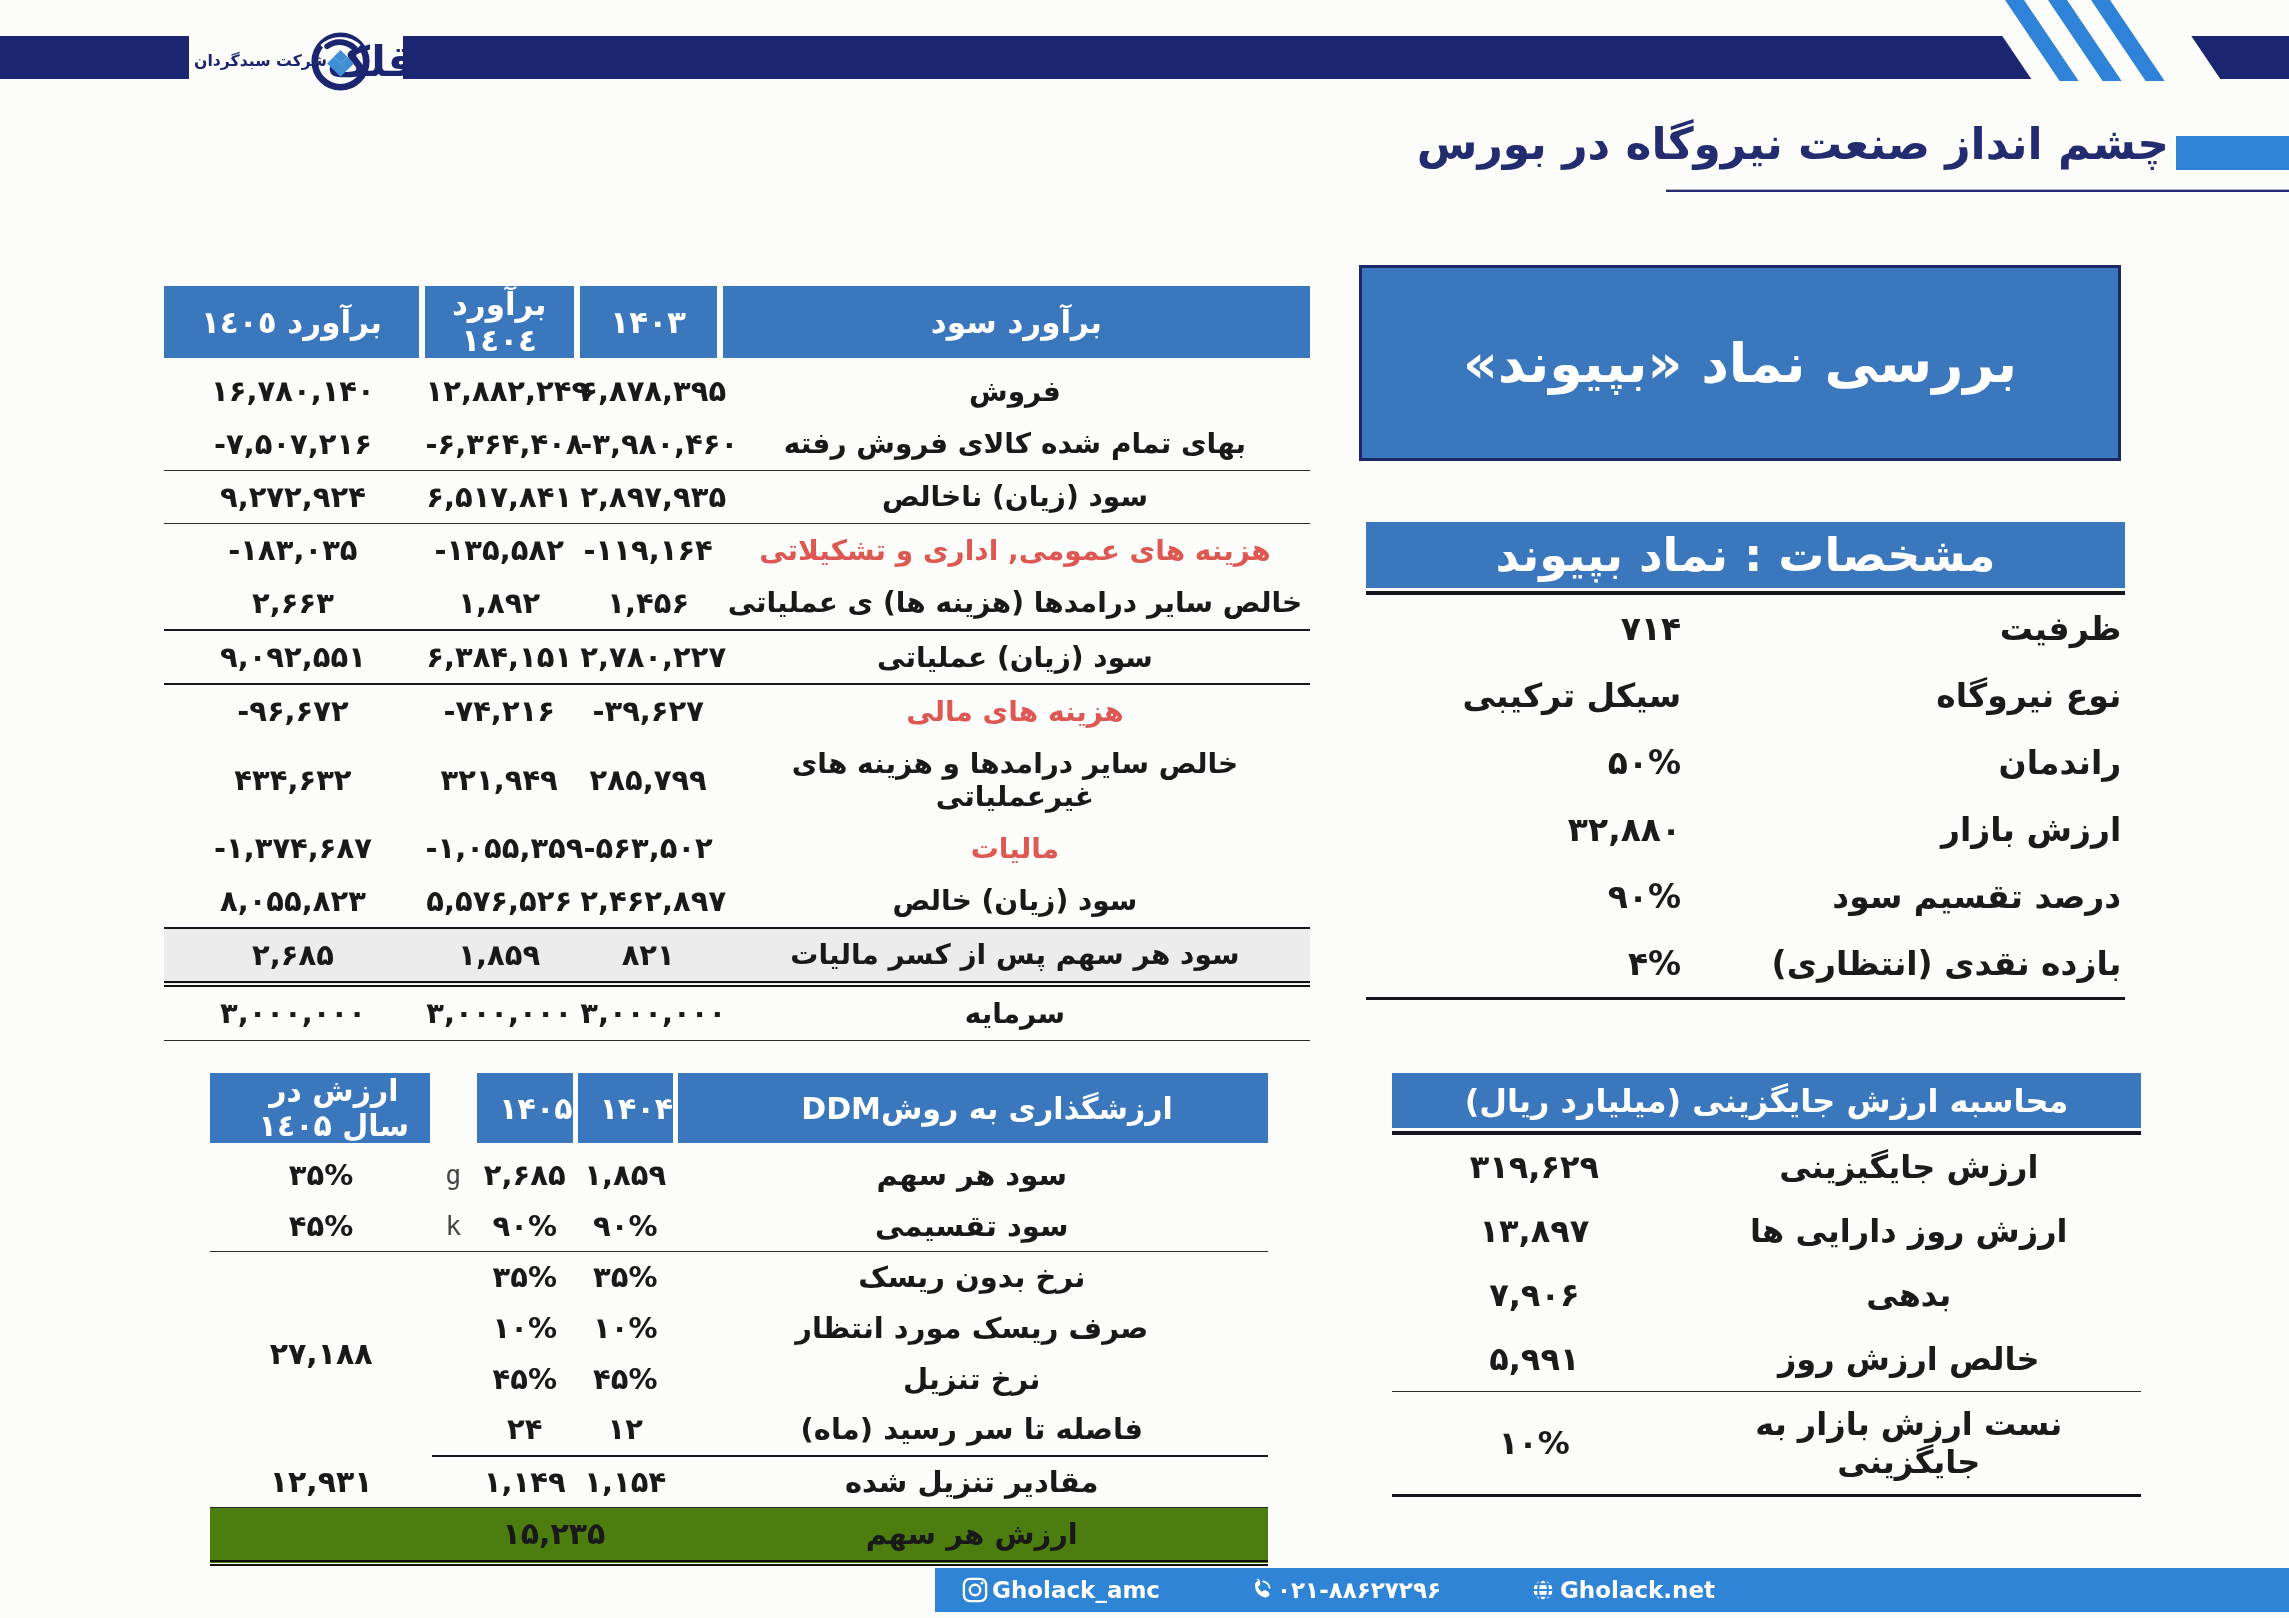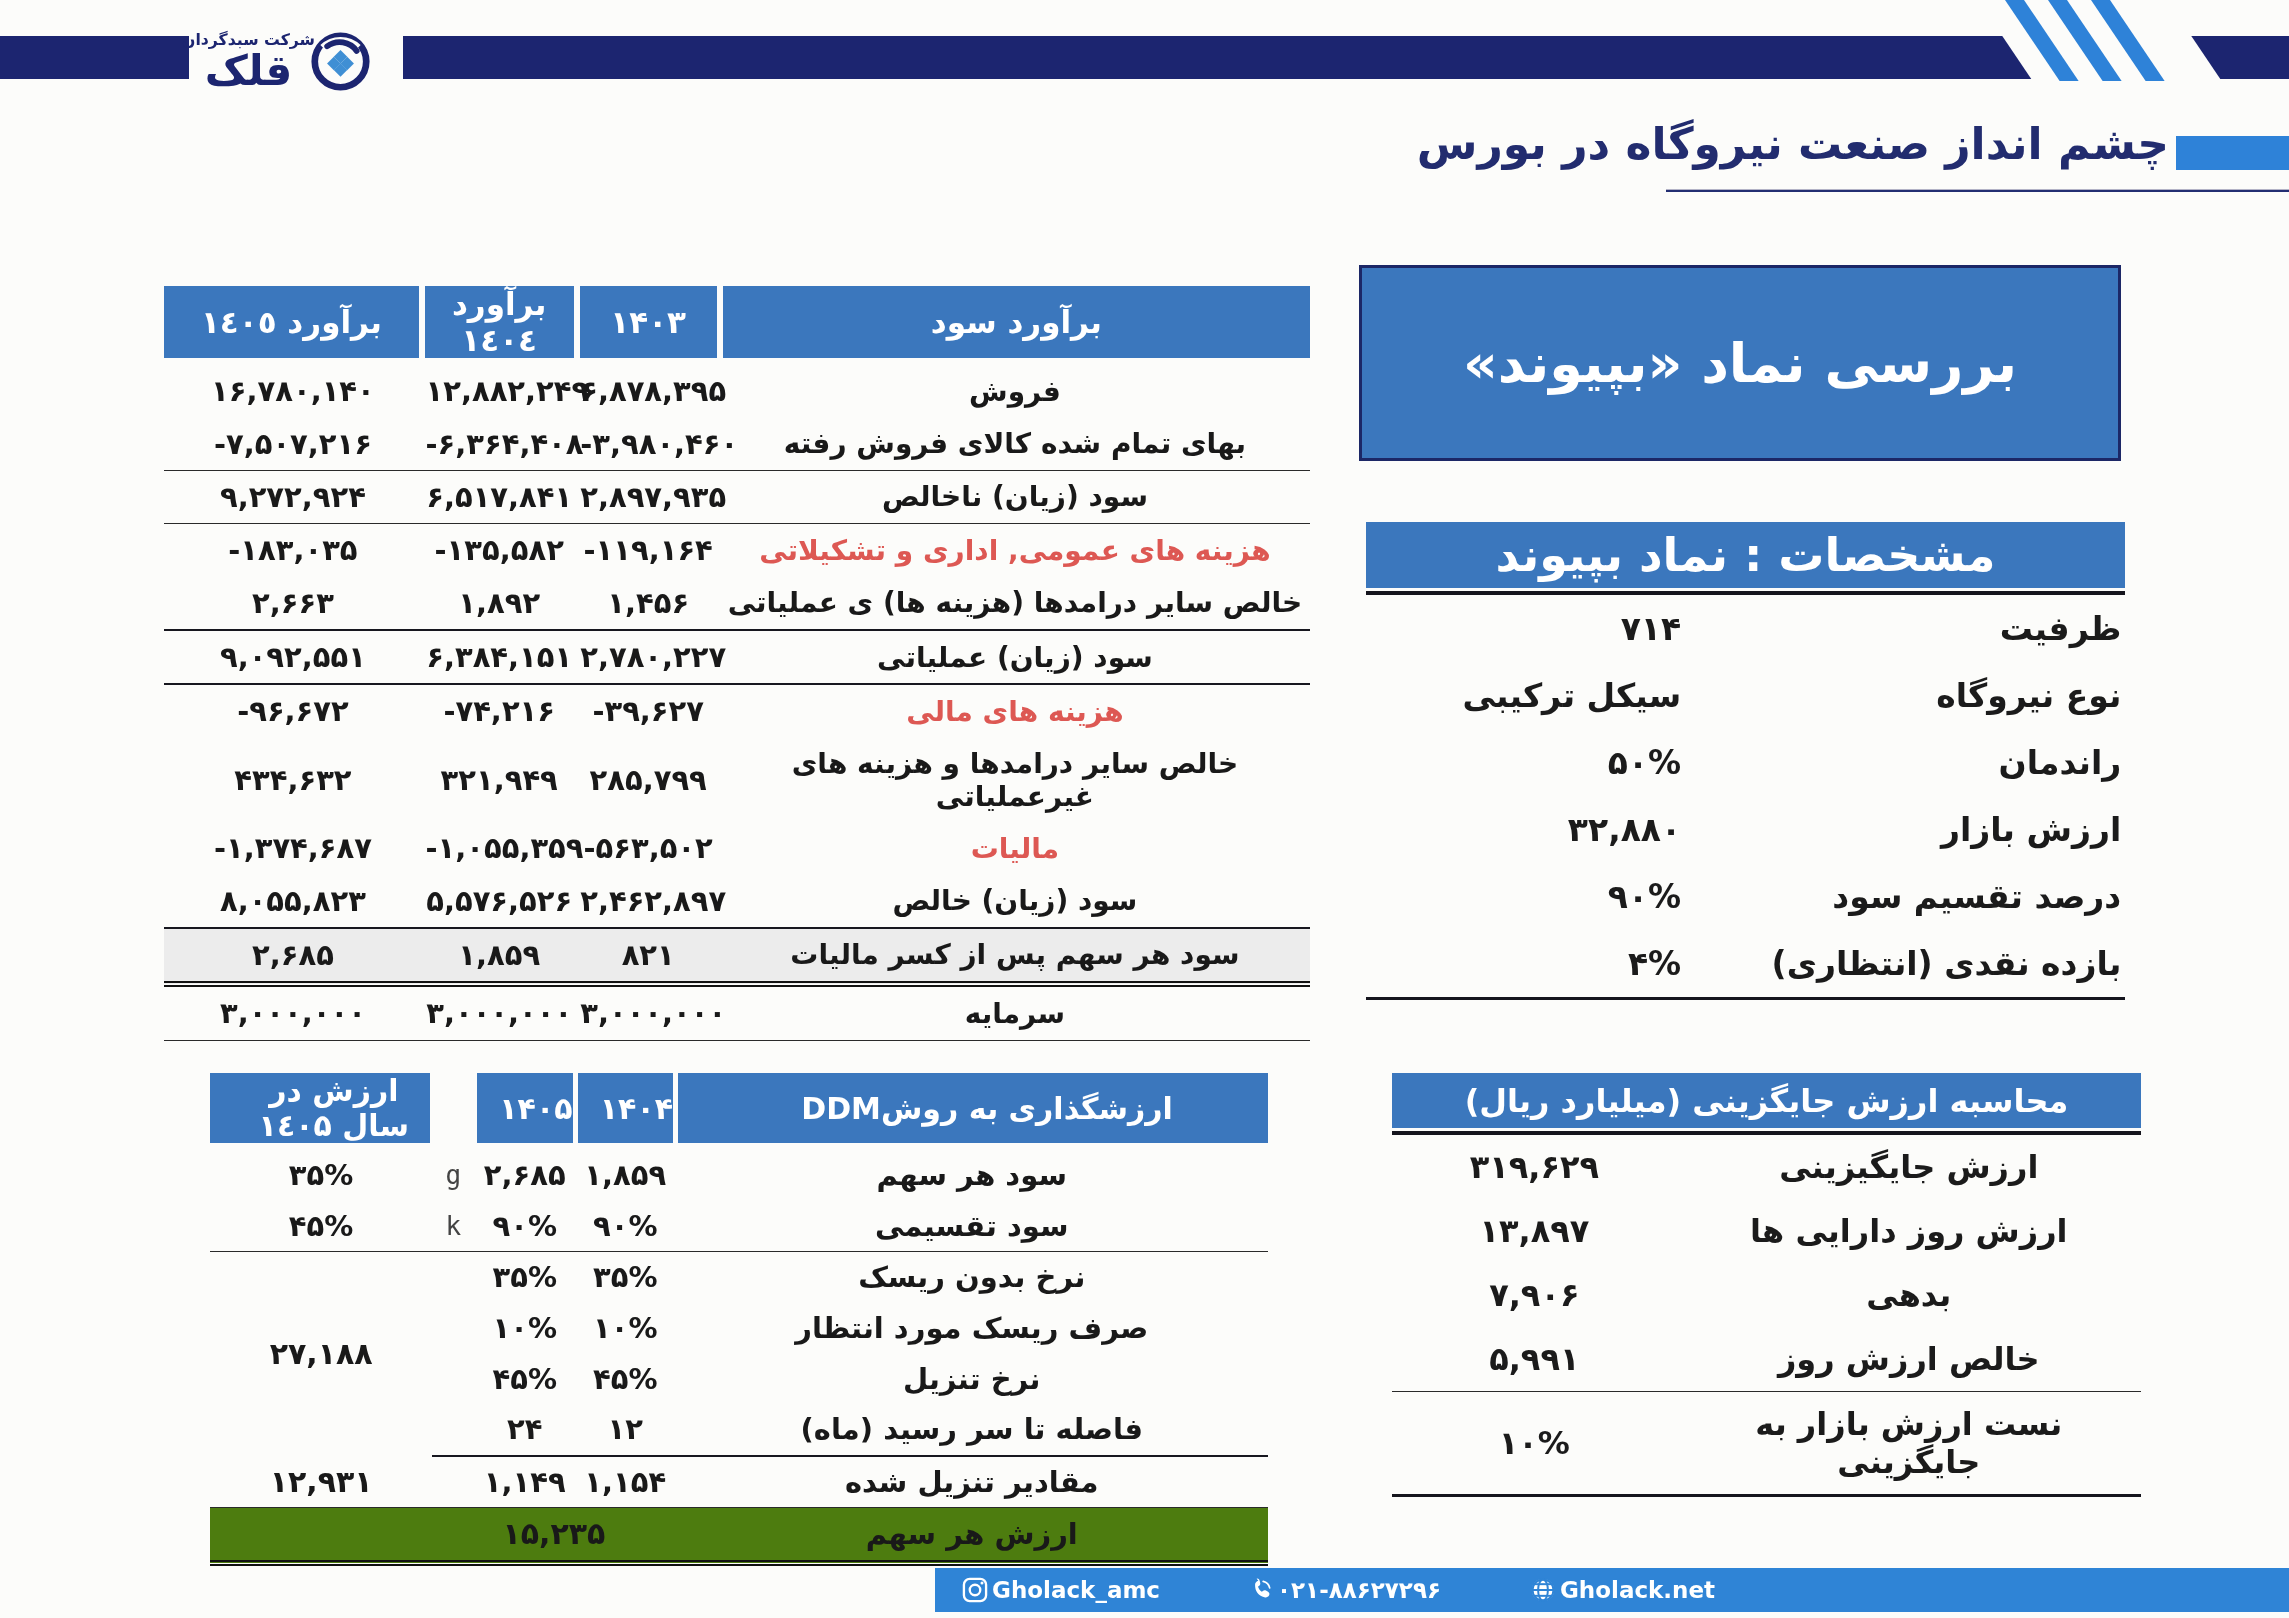--- a/index.html
+++ b/index.html
@@ -7,21 +7,21 @@
   .canvas { position:relative; width:2290px; height:1619px; background:#fcfcfa; overflow:hidden; direction:rtl; }
 
   
   .topbar { position:absolute; left:0; top:36px; width:2290px; height:43px; background:#1c2570; }
   .logo-gap { position:absolute; left:189px; top:28px; width:214px; height:61px; background:#fcfcfa; z-index:2; }
   .stripe-gap { position:absolute; left:1978px; top:0; width:189px; height:83px; background:#fcfcfa; transform:skewX(34deg); transform-origin:top left; z-index:2; }
   .stripe { position:absolute; top:0; width:19.4px; height:81px; background:#2e82d8; transform:skewX(34deg); transform-origin:top left; z-index:3; }
   .stripe.s1{ left:2005px; } .stripe.s2{ left:2048px; } .stripe.s3{ left:2091px; }
 
   .logo { position:absolute; left:194px; top:26px; width:212px; height:70px; z-index:4; display:flex; align-items:center; justify-content:flex-start; gap:7.4px; direction:ltr; }
-  .logo-texts { display:flex; flex-direction:column; align-items:center; width:109px; }
+  .logo-texts { display:flex; flex-direction:row; align-items:center; width:109px; }
   .logo-top { font-size:15.7px; font-weight:700; color:#1c2570; white-space:nowrap; }
   .logo-main { font-size:42px; font-weight:800; color:#1c2570; line-height:1.0; margin-top:1.8px; }
   .logo-mark { width:61px; height:61px; }
 
   
   .title-row { position:absolute; left:1652px; top:118px; width:638px; height:83px; z-index:2; }
   .title-accent { position:absolute; right:0; top:17.5px; width:114px; height:34px; background:#2e82d8; }
   .page-title { position:absolute; right:121px; top:0; width:517px; text-align:right; font-size:44px; font-weight:800; color:#222c6f; white-space:nowrap; }
   .title-rule { position:absolute; left:1666px; top:189px; width:624px; height:1.8px; border-top:1.8px solid #b3b3c6; border-bottom:2.8px solid #232e72; z-index:2; }
 

